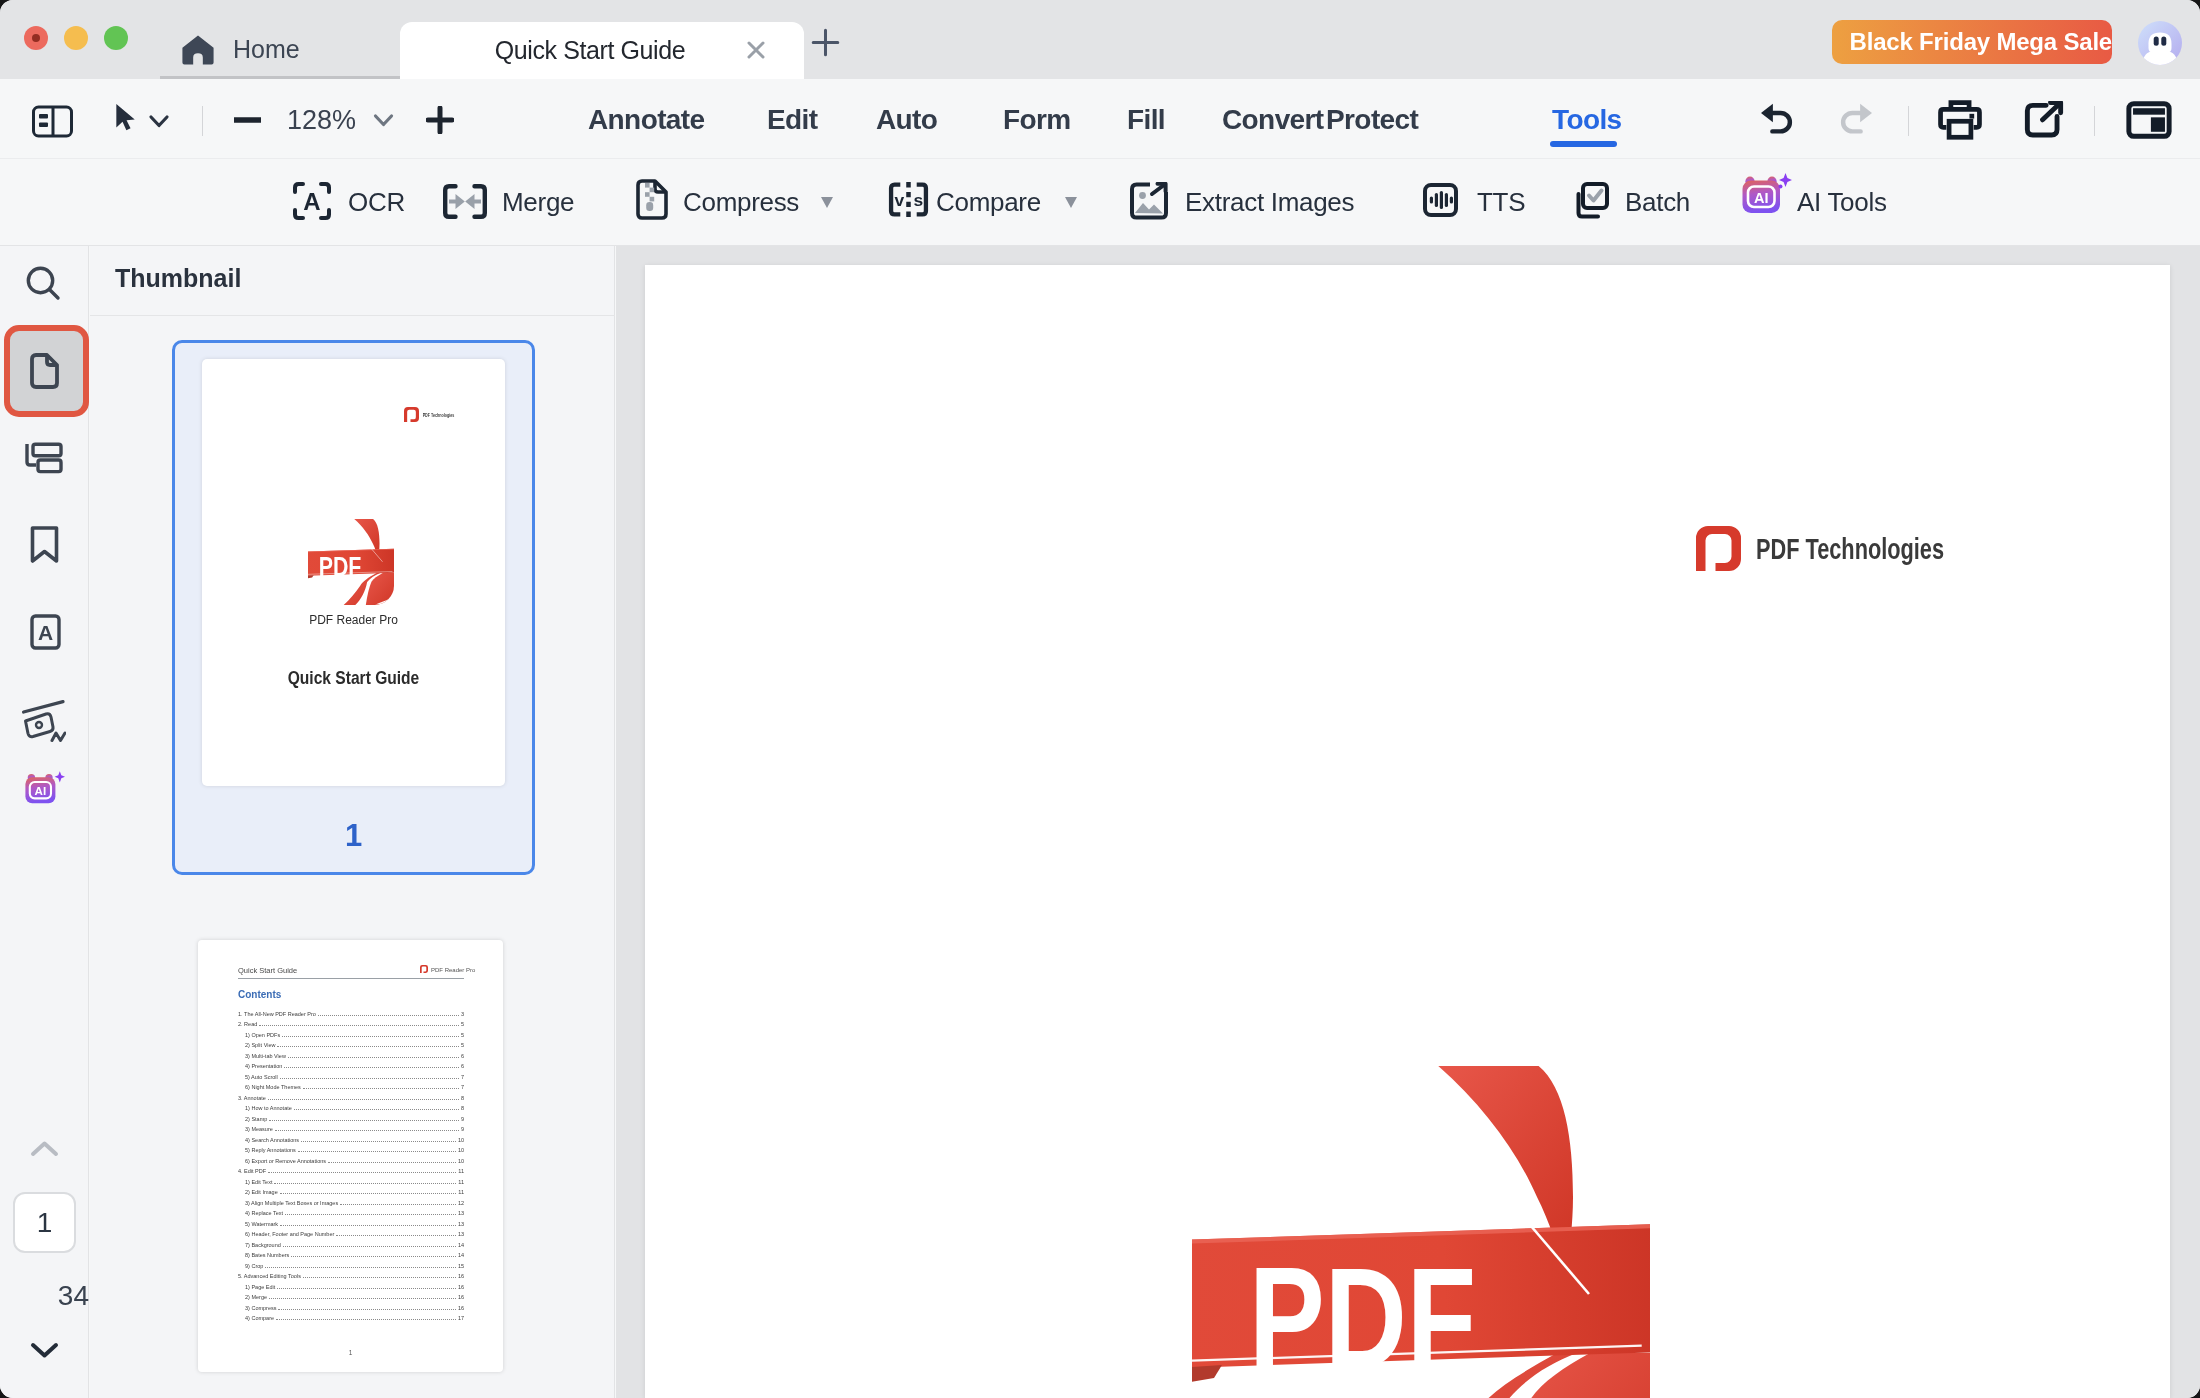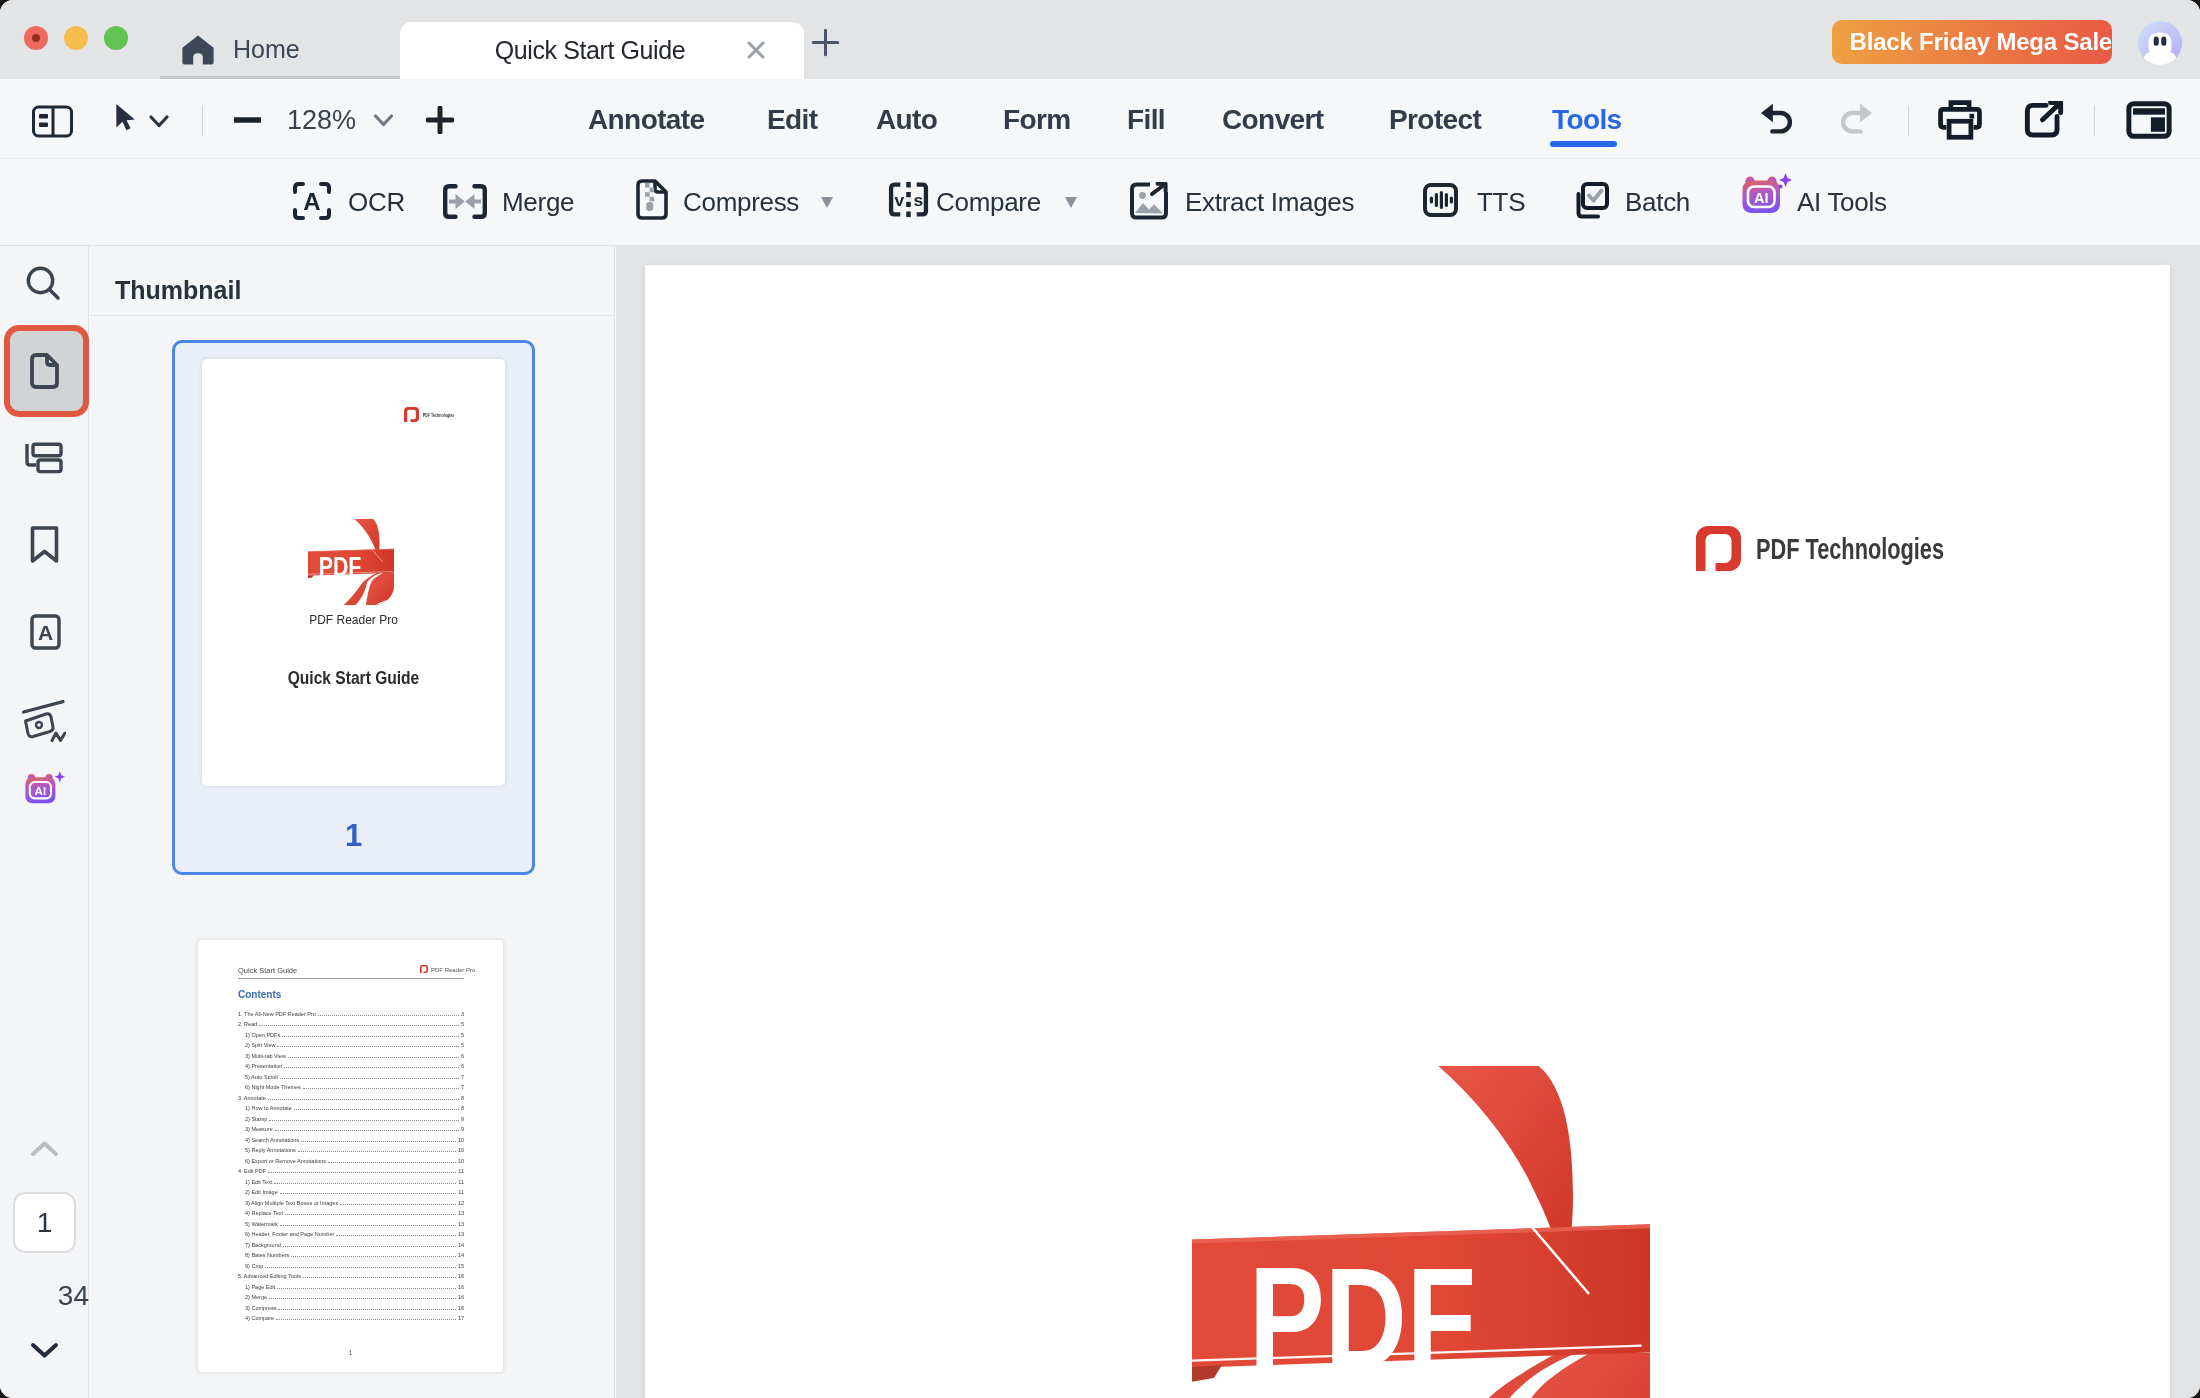--- a/index.html
+++ b/index.html
@@ -31,21 +31,21 @@
 .row2{position:absolute;left:0;top:160px;width:2200px;height:86px;background:#f6f7f8;border-bottom:1px solid #e3e4e6;}
 .t2label{position:absolute;top:0;height:86px;line-height:84px;font-size:26px;font-weight:500;color:#27303d;letter-spacing:-0.3px;}
 .caret{position:absolute;top:37px;width:0;height:0;border-left:6.5px solid transparent;border-right:6.5px solid transparent;border-top:11px solid #8b919b;}
 
 .side{position:absolute;left:0;top:246px;width:89px;height:1152px;background:#f4f5f7;border-right:1px solid #e2e3e5;}
 .activebox{position:absolute;left:4px;top:79px;width:85px;height:92px;border-radius:15px;background:#d2d3d5;border:6px solid #e05742;}
 .pagebox{position:absolute;left:13px;top:946px;width:63px;height:61px;background:#fff;border:2px solid #dadcdf;border-radius:12px;text-align:center;line-height:57px;font-size:28px;color:#2b3542;}
 .pagecount{position:absolute;left:0;top:1034px;width:89px;text-align:right;font-size:28px;color:#39424f;}
 
 .thumbs{position:absolute;left:90px;top:246px;width:525px;height:1152px;background:#f4f5f7;border-right:1px solid #e2e3e5;}
-.thead{position:absolute;left:25px;top:18px;font-size:25px;font-weight:700;color:#2a323e;margin-top:12px;}
+.thead{position:absolute;left:25px;top:18px;font-size:25px;font-weight:700;color:#2a323e;}
 .tdiv{position:absolute;left:0;top:69px;width:525px;height:1px;background:#e4e5e7;}
 .sel{position:absolute;left:82px;top:94px;width:363px;height:535px;background:#e9eef9;border:3px solid #4a87e9;border-radius:10px;}
 .page1{position:absolute;left:27px;top:16px;width:303px;height:427px;background:#fff;border-radius:5px;box-shadow:0 0 4px rgba(0,0,0,0.12);}
 .numlbl{position:absolute;left:82px;top:572px;width:363px;text-align:center;font-size:31px;font-weight:700;color:#2e62c9;}
 .page2{position:absolute;left:108px;top:694px;width:305px;height:432px;background:#fff;border-radius:4px;box-shadow:0 0 4px rgba(0,0,0,0.15);}
 
 .canvas{position:absolute;left:616px;top:246px;width:1584px;height:1152px;background:#e2e3e5;}
 .toc .tr{display:flex;align-items:flex-end;height:10.5px;font-size:5.5px;color:#3c3c3c;}
 .toc .tr .d{flex:1;border-bottom:1px dotted #8a8a8a;margin:0 2px 1px 2px;}
 .toc .tr .s{padding-left:7px;}
@@ -159,21 +159,21 @@
       </svg>
     <svg class="abs" style="left:426px;top:27px" width="28" height="28" viewBox="0 0 28 28">
         <path d="M14 2 V26 M2 14 H26" stroke="#1d242e" stroke-width="5" stroke-linecap="round"></path>
       </svg>
     <span class="navitem" style="left:588px">Annotate</span>
     <span class="navitem" style="left:767px">Edit</span>
     <span class="navitem" style="left:876px">Auto</span>
     <span class="navitem" style="left:1003px">Form</span>
     <span class="navitem" style="left:1127px">Fill</span>
     <span class="navitem" style="left:1222px">Convert</span>
-    <span class="navitem" style="left:1389px">Protect</span>
+    <span class="navitem" style="left:1326px">Protect</span>
     <span class="navitem tools-active" style="left:1552px">Tools</span>
     <div class="toolsbar"></div>
 
     <svg class="abs" style="left:1758px;top:24px" width="37" height="33" viewBox="0 0 22 20">
       <path d="M8.8 0.4 L8.8 11.6 L1.6 6 Z" fill="#1b2430"></path>
       <path d="M7 6 H13.5 A5.6 5.6 0 0 1 13.5 17.2 H8.5" fill="none" stroke="#1b2430" stroke-width="2.7" stroke-linecap="round"></path>
     </svg>
 
     <svg class="abs" style="left:1838px;top:24px" width="37" height="33" viewBox="0 0 22 20">
       <path d="M13.2 0.4 L13.2 11.6 L20.4 6 Z" fill="#c3c6cb"></path>

